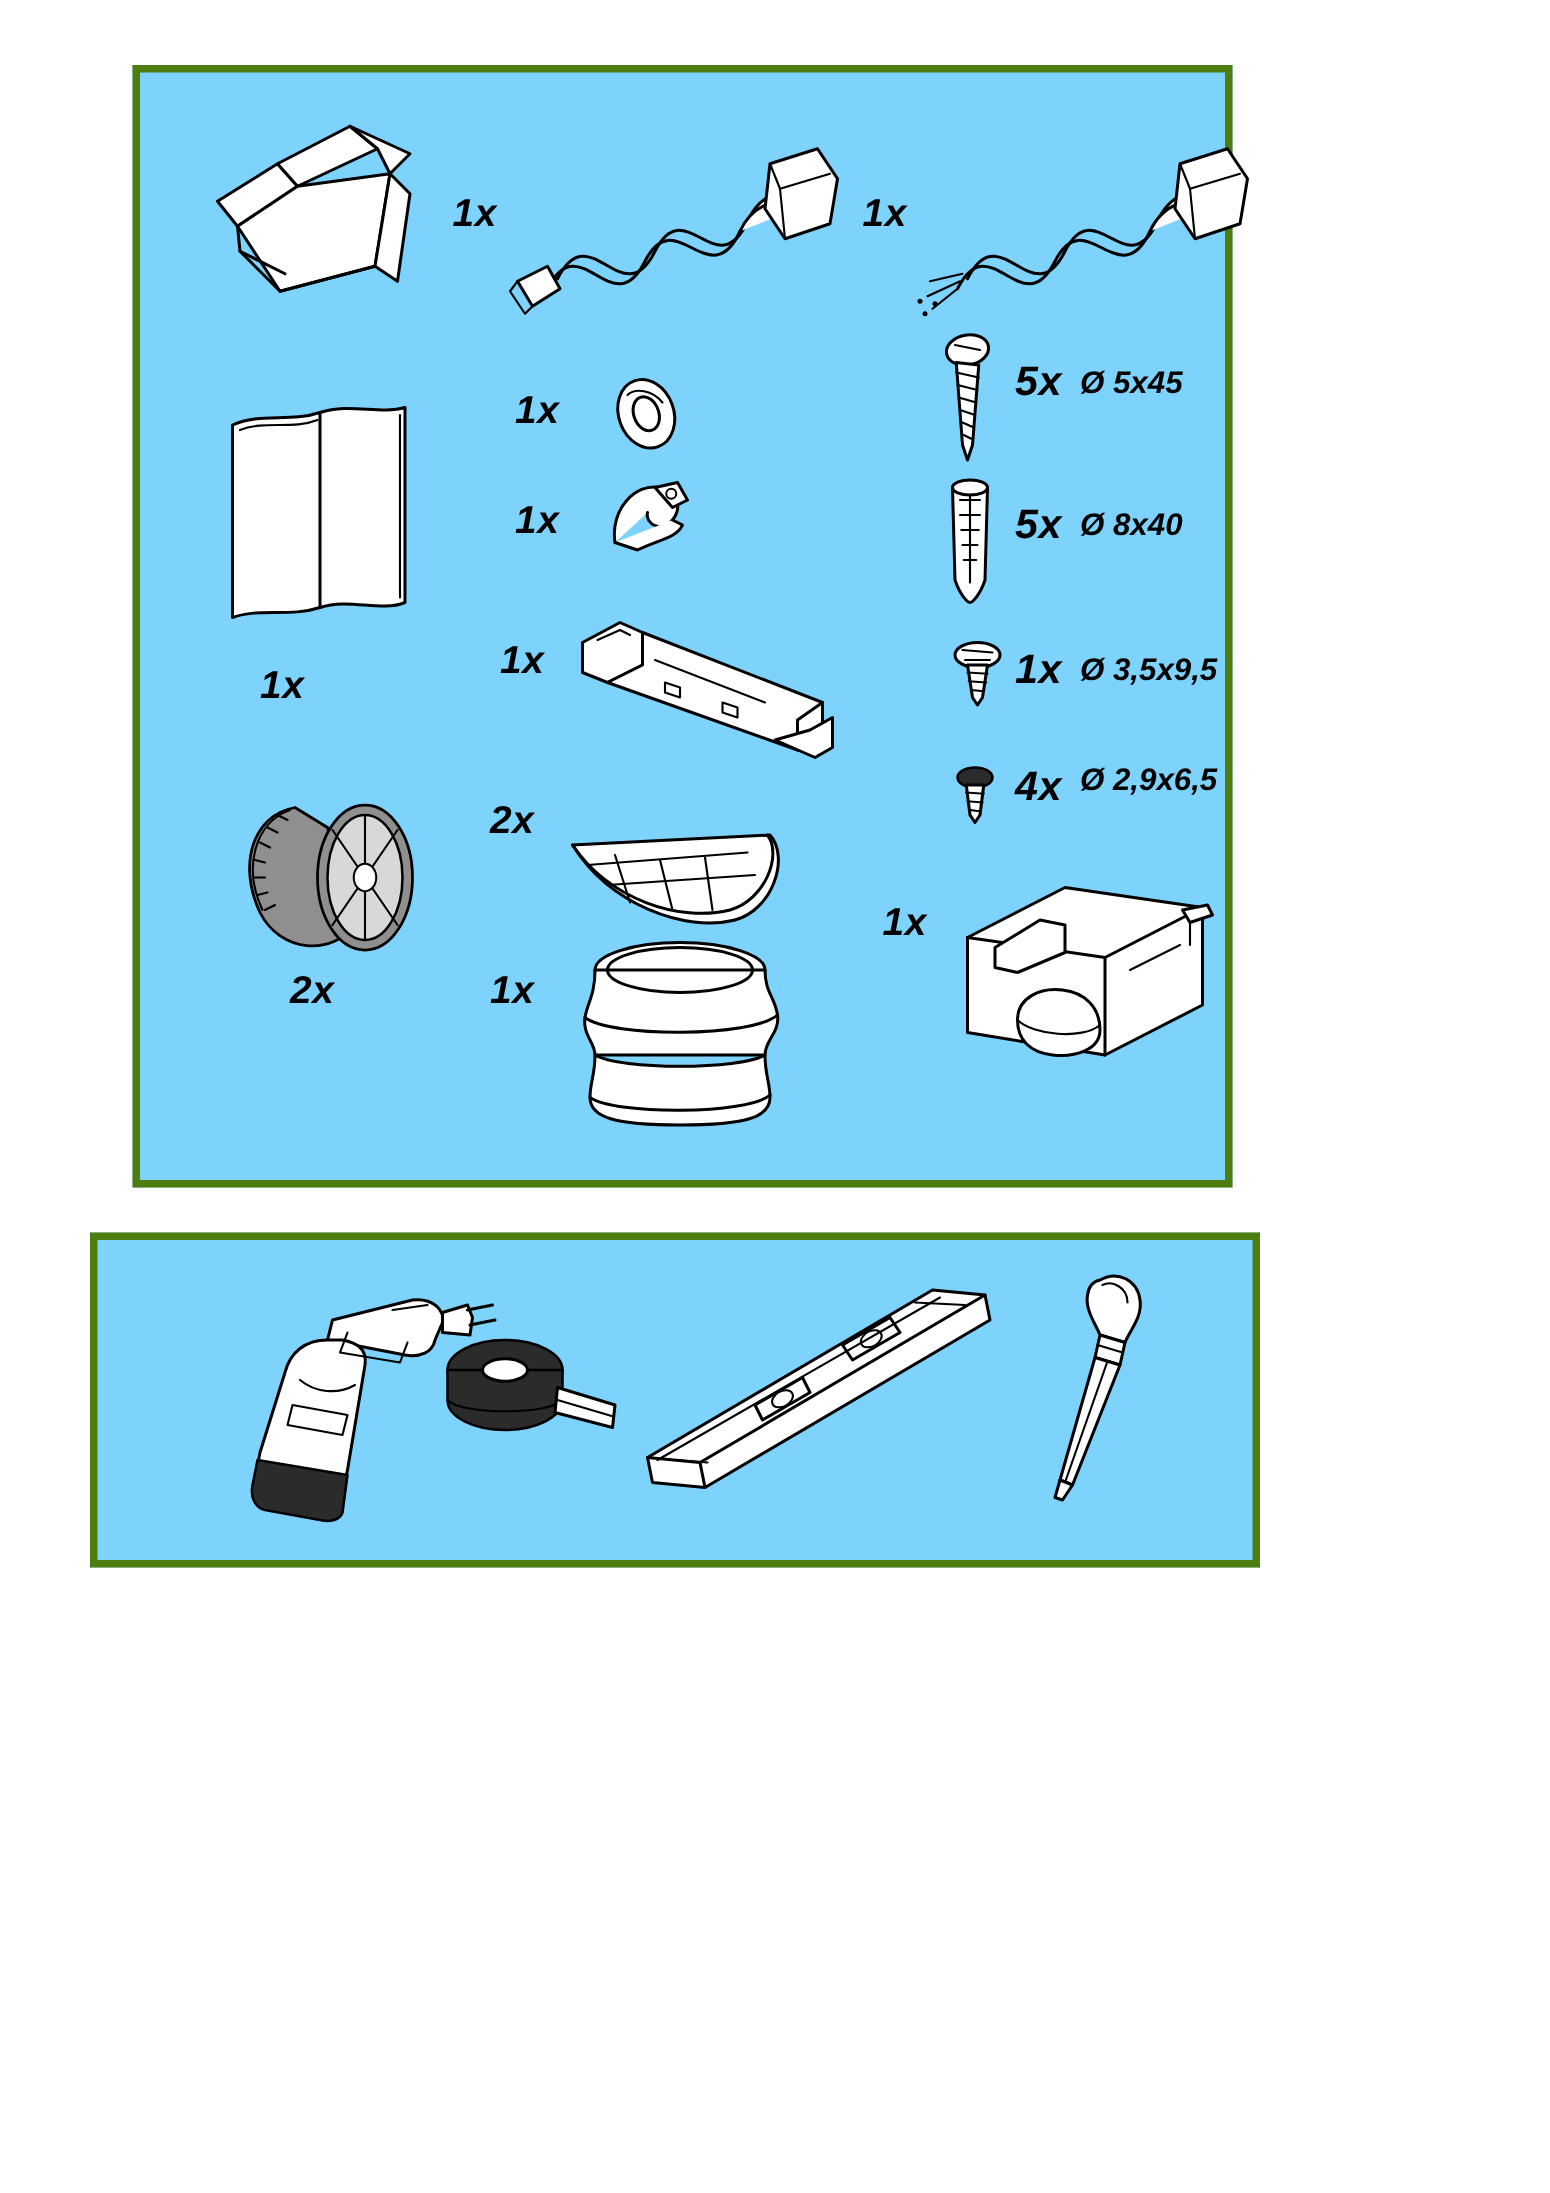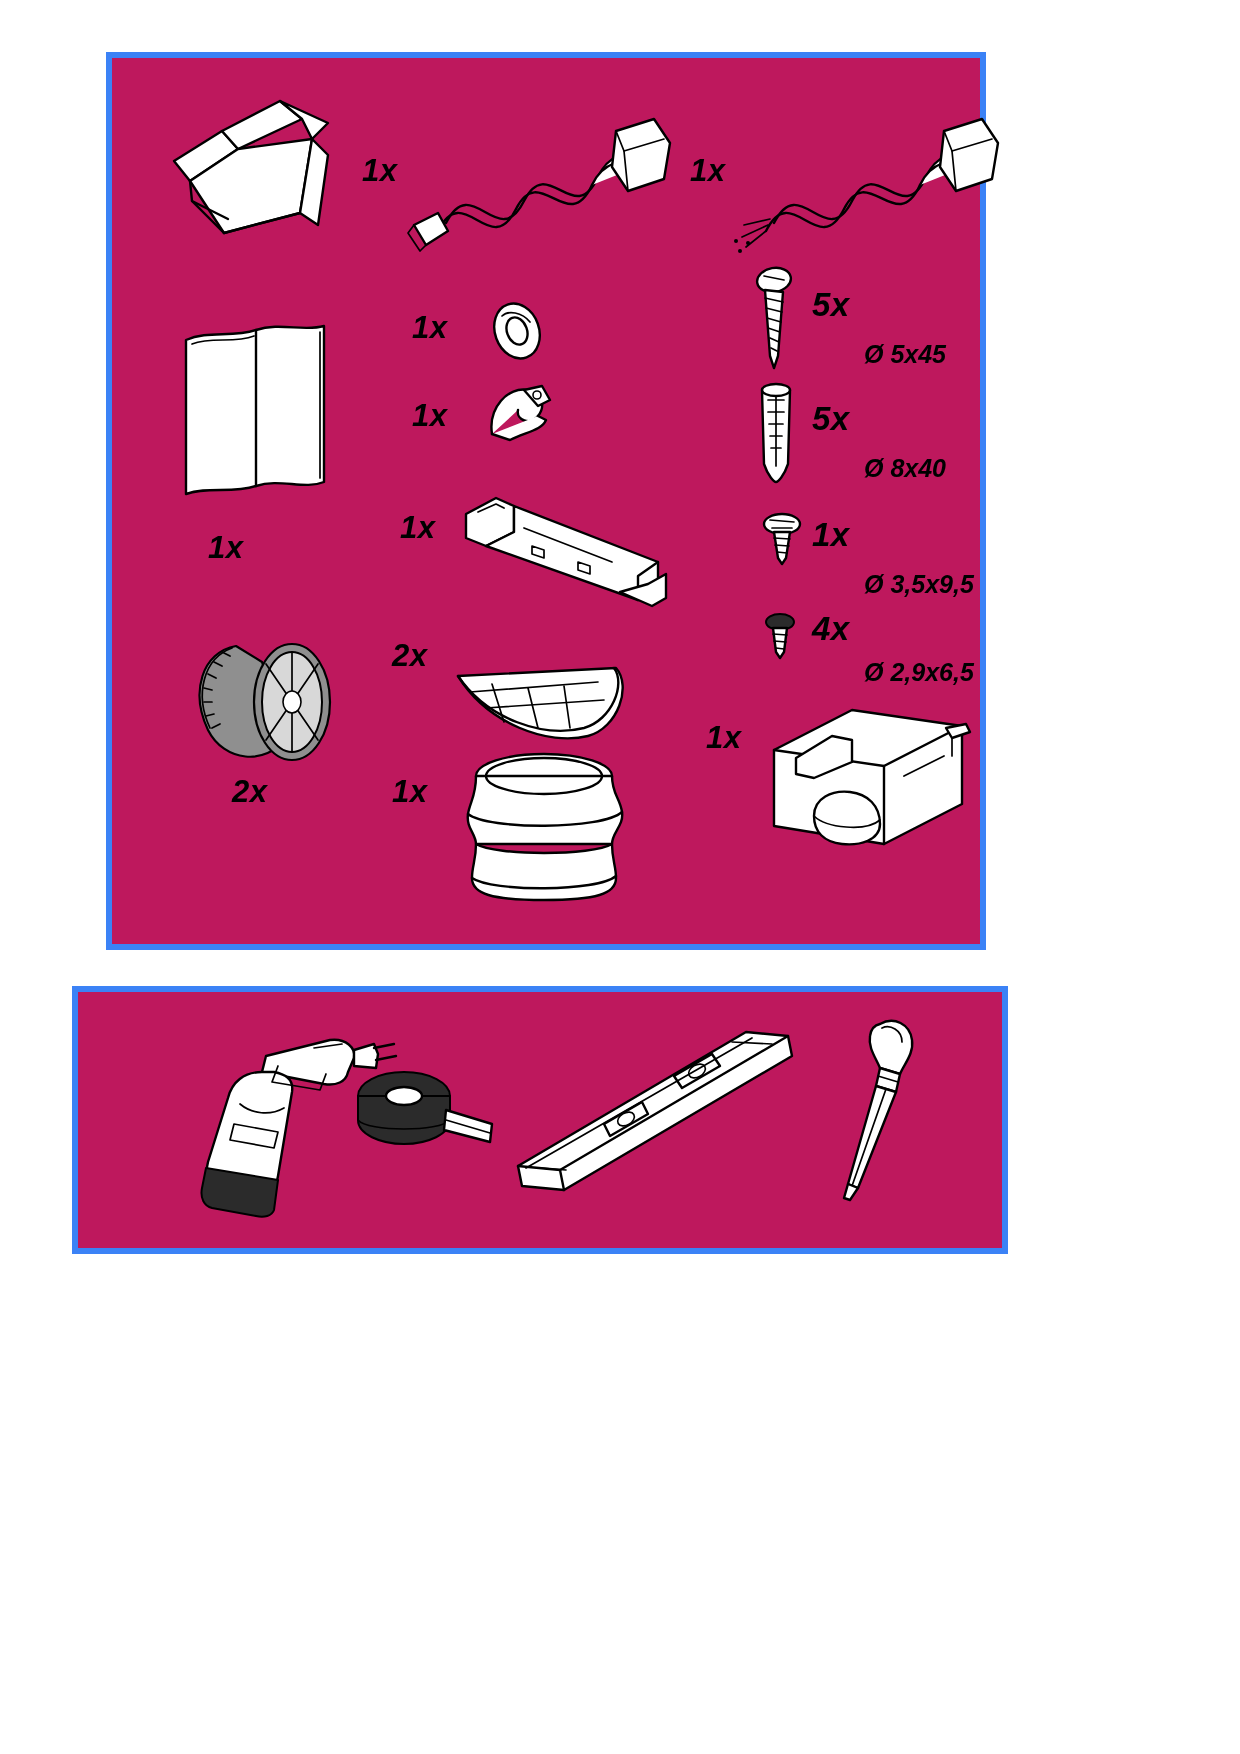--- a/index.html
+++ b/index.html
@@ -11,22 +11,22 @@
     width: 1240px;
     height: 1754px;
     position: relative;
     font-family: "Liberation Sans", sans-serif;
     color: #111;
     overflow: hidden;
   }
 
   .panel {
     position: absolute;
-    border: 6px solid #3b82f6;
-    background: #be185d;
+    border: 6px solid #4d7c0f;
+    background: #7dd3fc;
     box-sizing: border-box;
     padding-left: 36px;
   }
   #panel-parts {
     left: 106px;
     top: 52px;
     width: 880px;
     height: 898px;
   }
   #panel-tools {
@@ -44,21 +44,20 @@
     color: #000;
     white-space: nowrap;
   }
   .spec {
     position: absolute;
     font-style: italic;
     font-weight: bold;
     font-size: 25px;
     color: #000;
     white-space: nowrap;
-    margin-top: 48px;
   }
   .art {
     position: absolute;
   }
   svg { display: block; overflow: visible; }
   .ln { fill: none; stroke: #000; stroke-width: 2.4; stroke-linejoin: round; stroke-linecap: round; }
   .ln-thin { fill: none; stroke: #000; stroke-width: 1.7; stroke-linejoin: round; stroke-linecap: round; }
   .fill-w { fill: #ffffff; stroke: #000; stroke-width: 2.4; stroke-linejoin: round; stroke-linecap: round; }
   .fill-w-thin { fill: #ffffff; stroke: #000; stroke-width: 1.6; stroke-linejoin: round; stroke-linecap: round; }
   .fill-g { fill: #8f8f8f; stroke: #000; stroke-width: 2.2; stroke-linejoin: round; }

